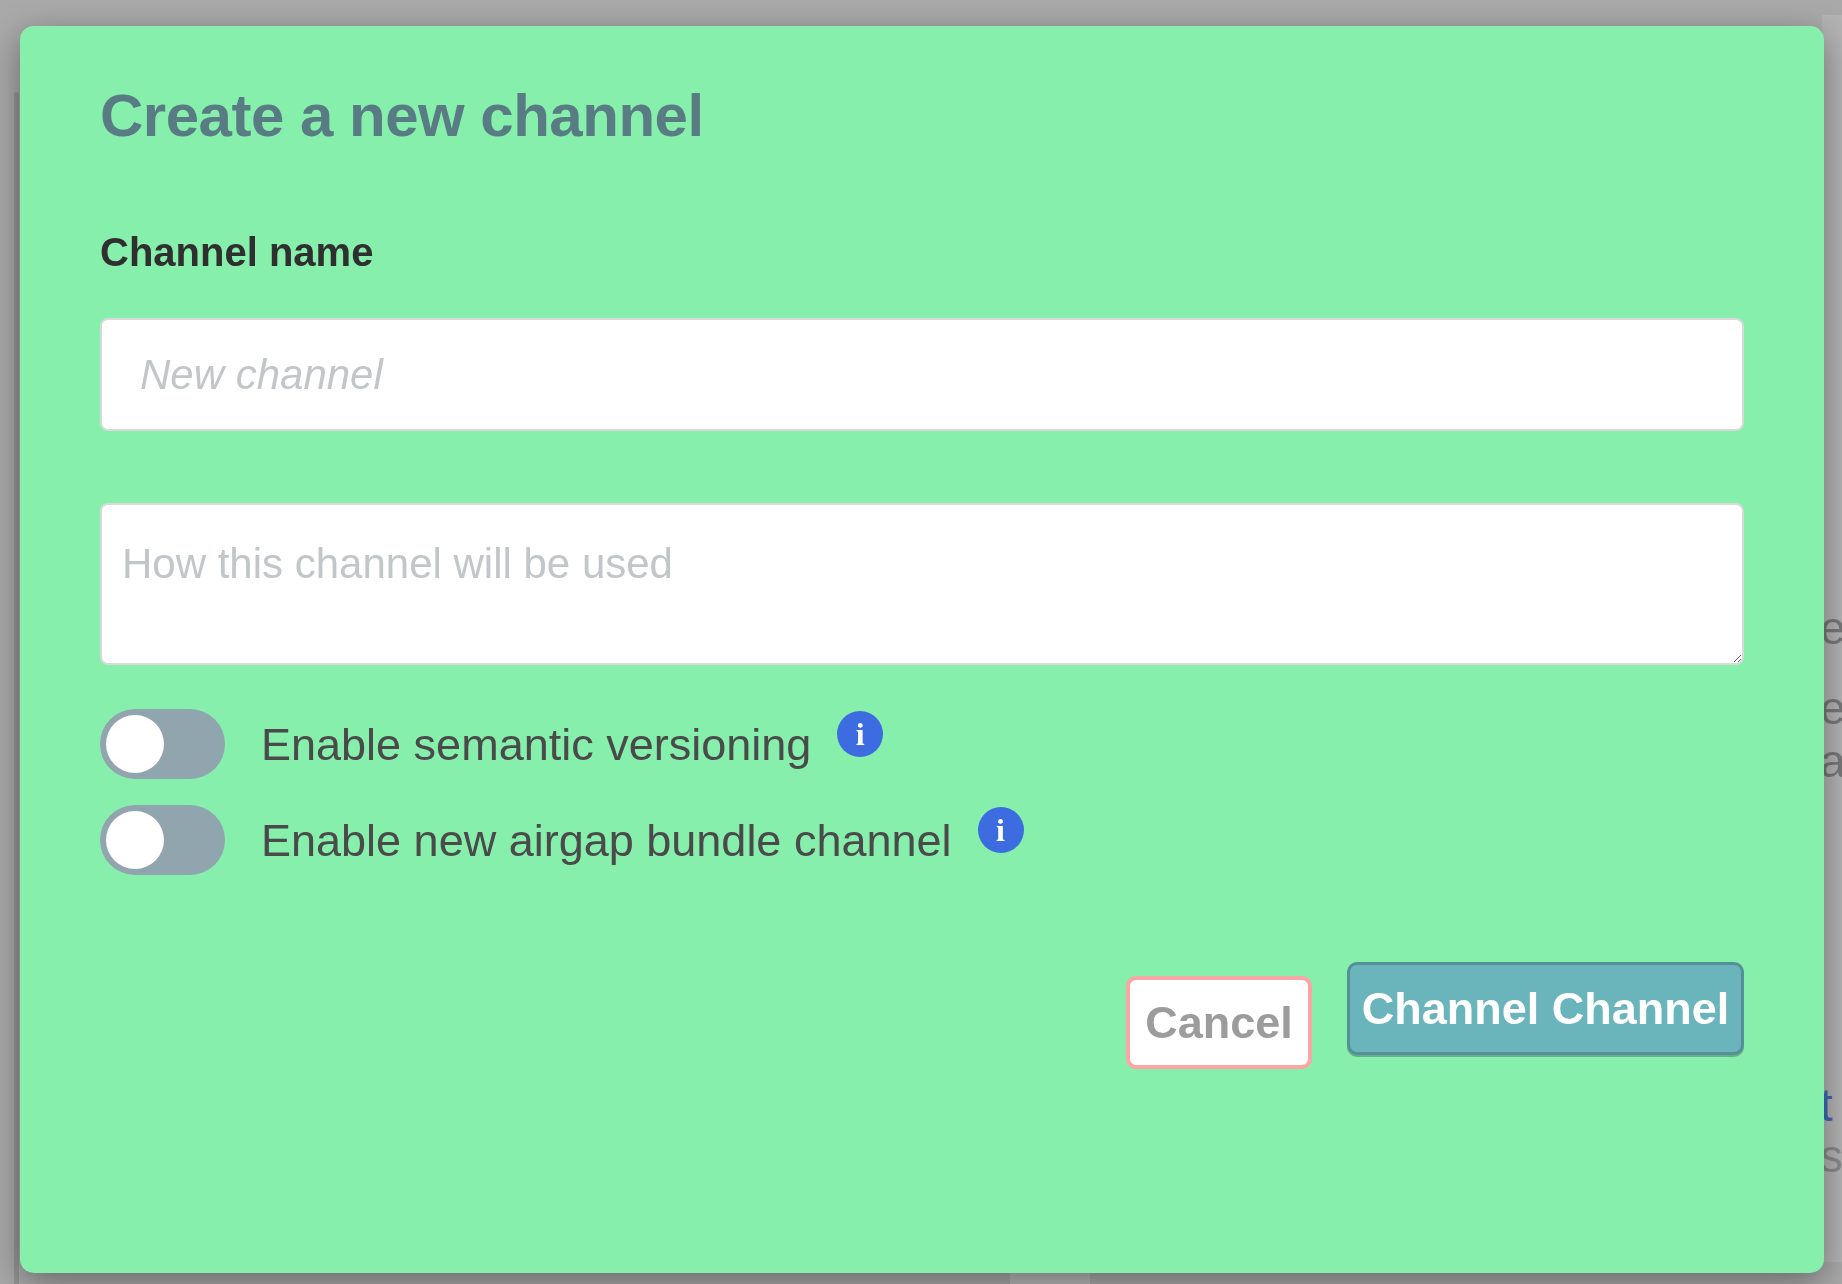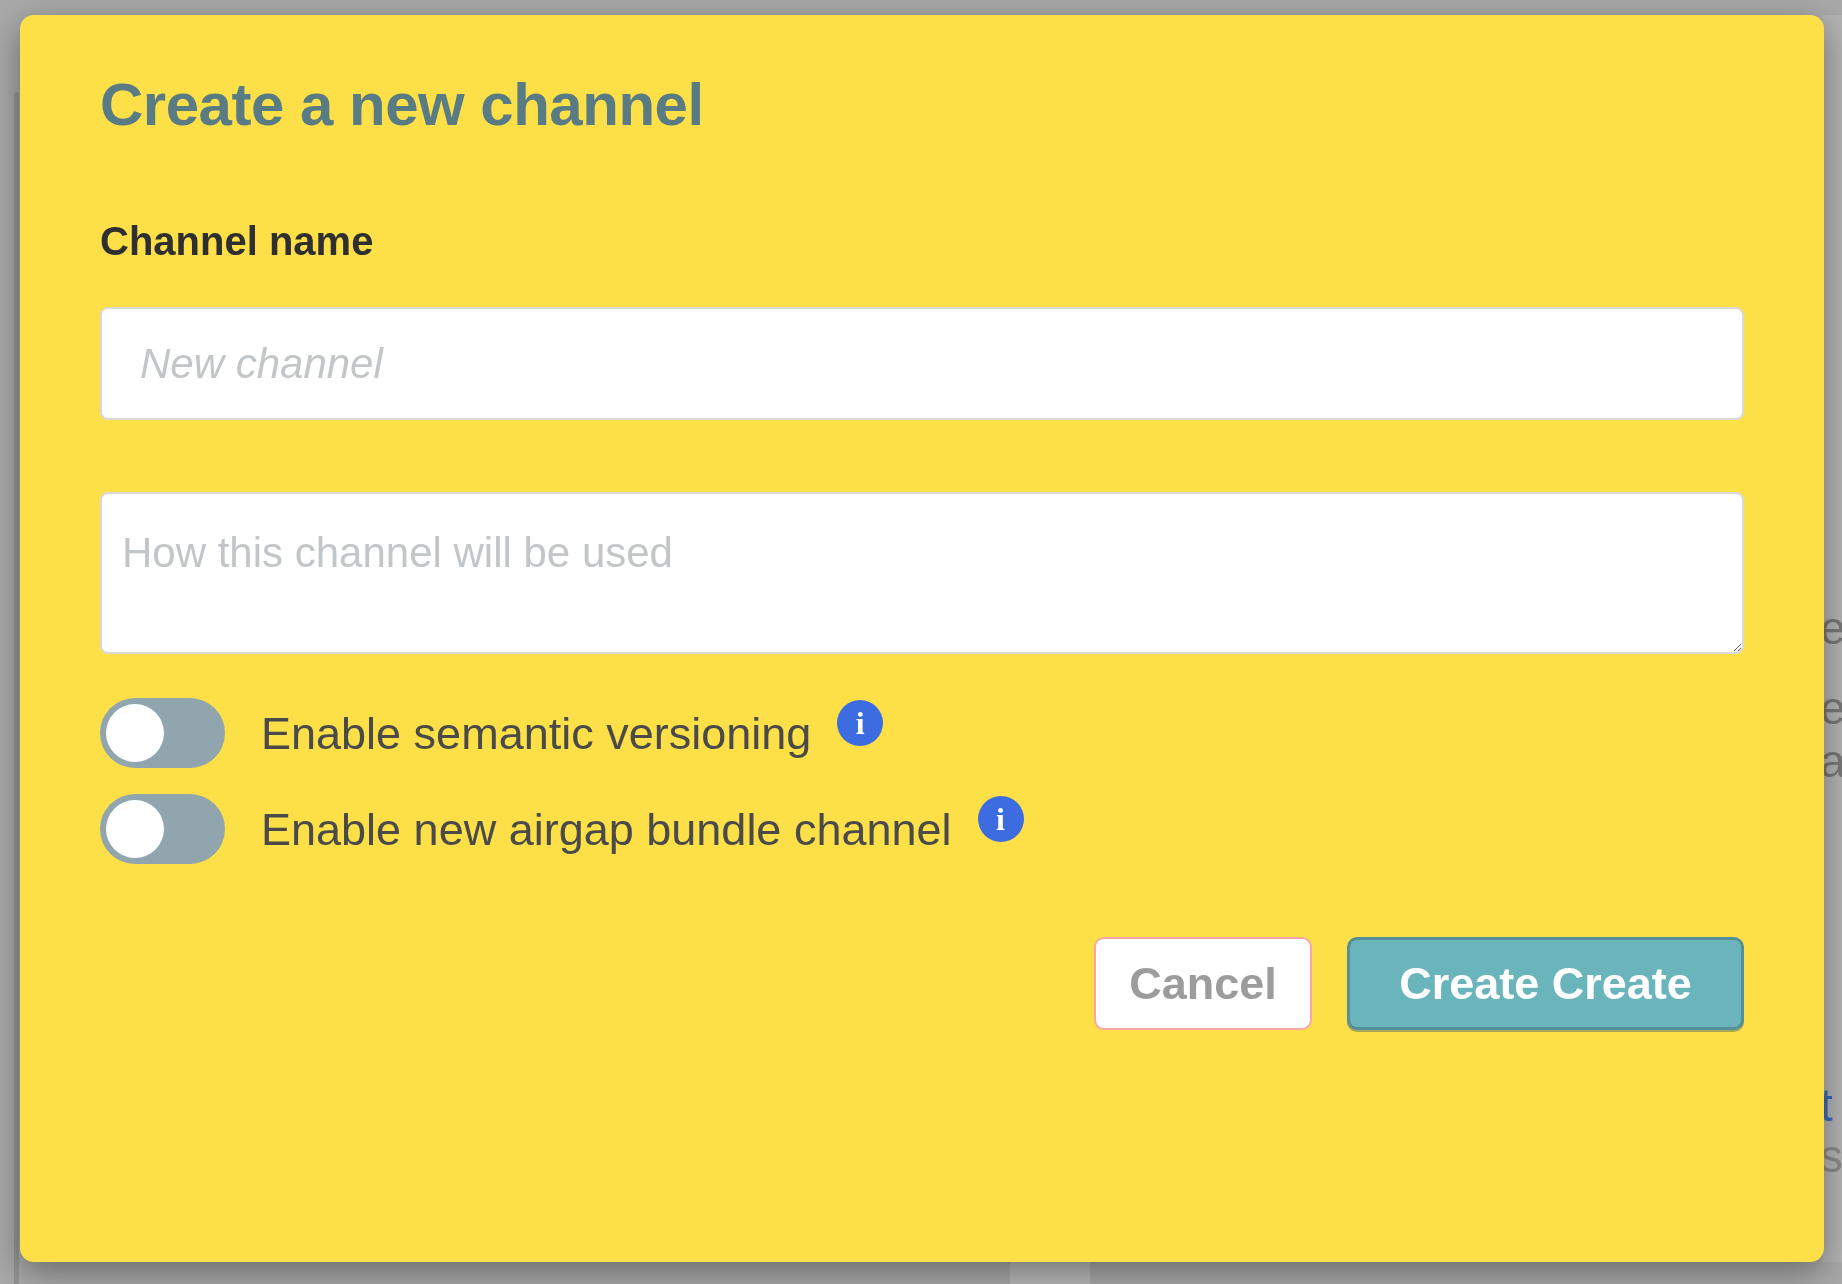--- a/index.html
+++ b/index.html
@@ -30,23 +30,23 @@
     font-size: 46px; color: #787878; line-height: 1;
   }
   .bg-letter.frag-e1 { top: 605px; }
   .bg-letter.frag-e2 { top: 685px; }
   .bg-letter.frag-a  { top: 738px; }
   .bg-letter.frag-t  { top: 1082px; color: #3f69b5; }
   .bg-letter.frag-s  { top: 1133px; color: #8a8a8a; }
 
   
   .modal {
-    position: absolute; left: 20px; top: 15px;
+    position: absolute; left: 20px; top: 26px;
     width: 1804px; height: 1247px;
-    background: #fde047;
+    background: #86efac;
     border-radius: 14px;
     box-shadow: 0 10px 34px rgba(0,0,0,0.38);
     padding: 0 80px;
     overflow: hidden;
   }
   .modal-title {
     margin-top: 55px;
     font-size: 60px; font-weight: 700;
     color: #597b83;
     line-height: 70px;
@@ -138,24 +138,25 @@
     gap: 35px;
   }
   .btn {
     height: 93px;
     border-radius: 10px;
     font-family: "Liberation Sans", sans-serif;
     font-size: 45px; font-weight: 700;
     cursor: pointer;
   }
   .btn-cancel {
-    width: 218px;
+    width: 186px;
     background: #ffffff;
-    border: 2px solid #fca5a5;
+    border: 4px solid #fca5a5;
     color: #9c9c9c;
+    margin-top: 28px;
   }
   .btn-create {
     width: 397px;
     background: #6ab4bb;
     border: 3px solid #558f97;
     color: #ffffff;
     box-shadow: 0 2px 0 rgba(60,100,105,0.45);
   }
 </style>
 </head>
@@ -194,17 +195,17 @@
     <div class="toggle-row row-2">
       <div class="toggle">
         <div class="knob"></div>
       </div>
       <span class="toggle-label">Enable new airgap bundle channel</span>
       <span class="info-icon">i</span>
     </div>
 
     <div class="actions">
       <button class="btn btn-cancel">Cancel</button>
-      <button class="btn btn-create">Create Create</button>
+      <button class="btn btn-create">Channel Channel</button>
     </div>
 
   </div>
 </div>
 
 </body></html>

